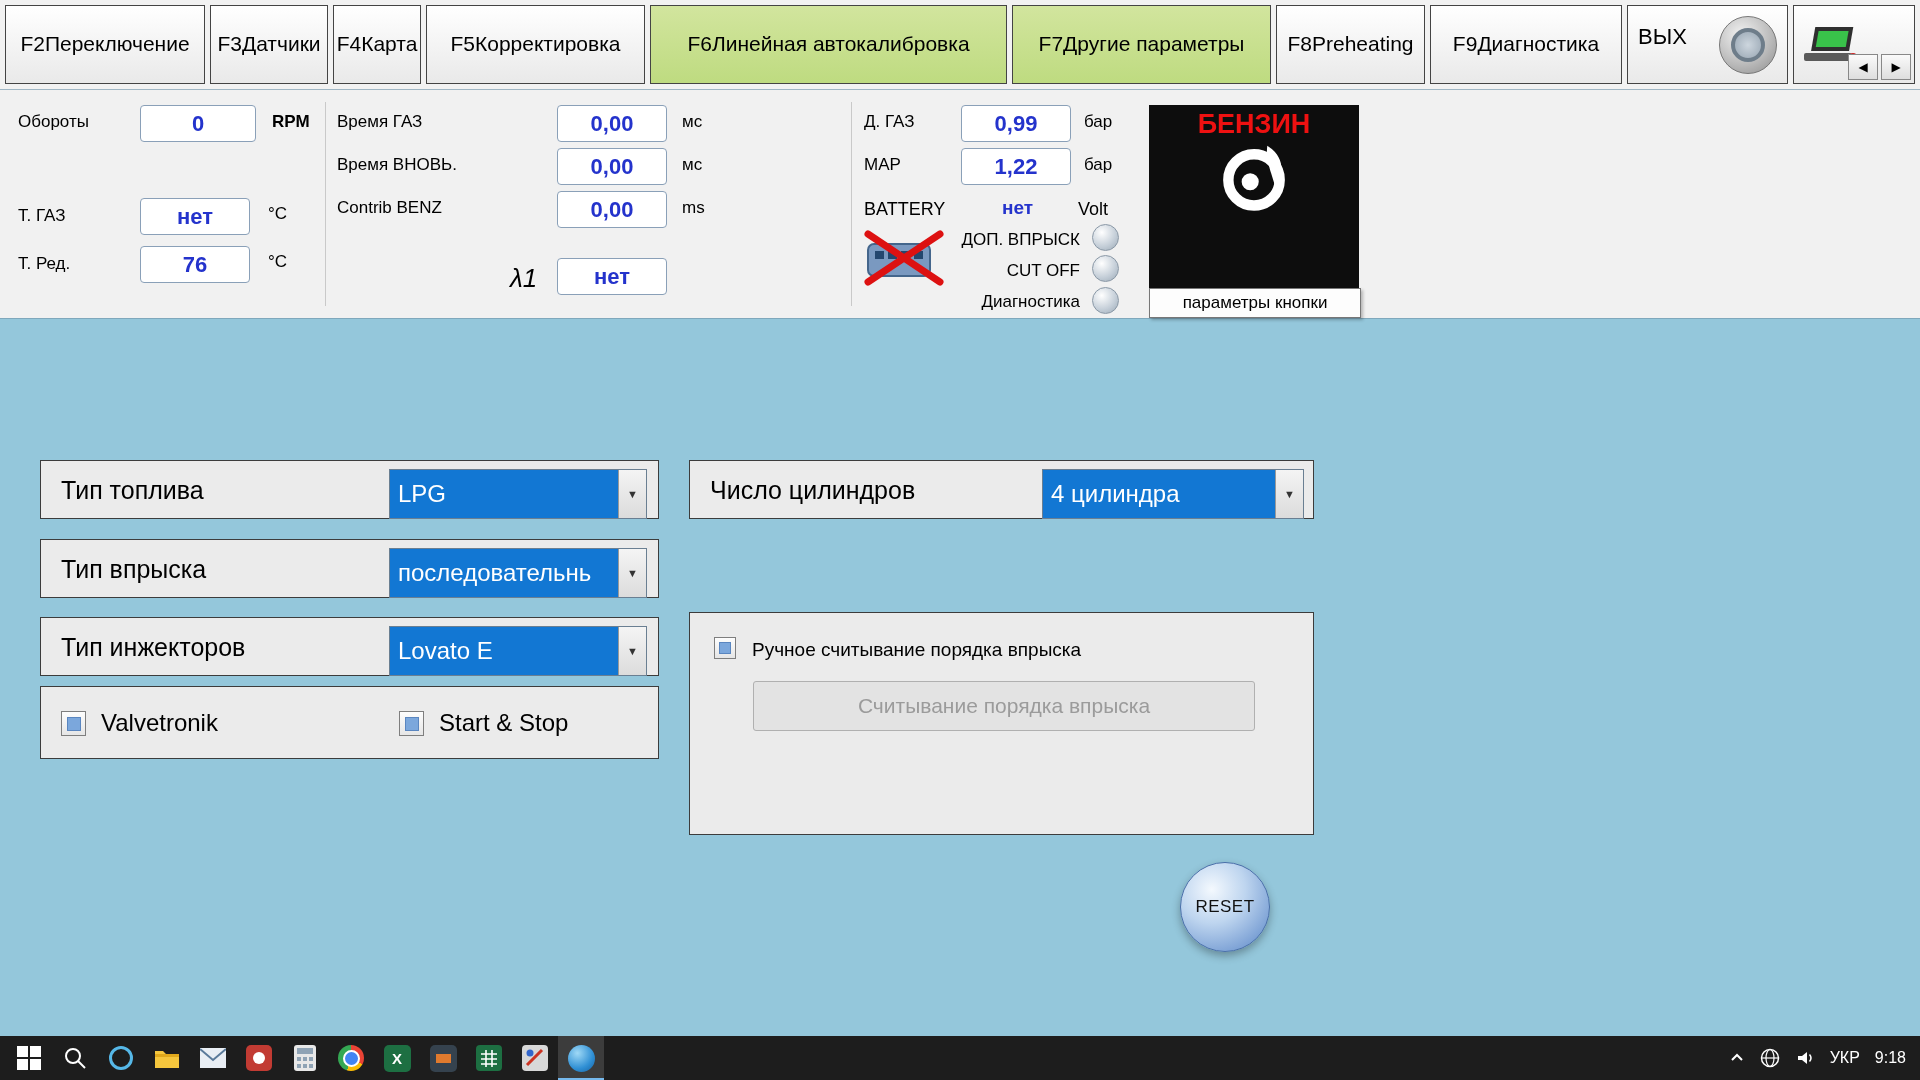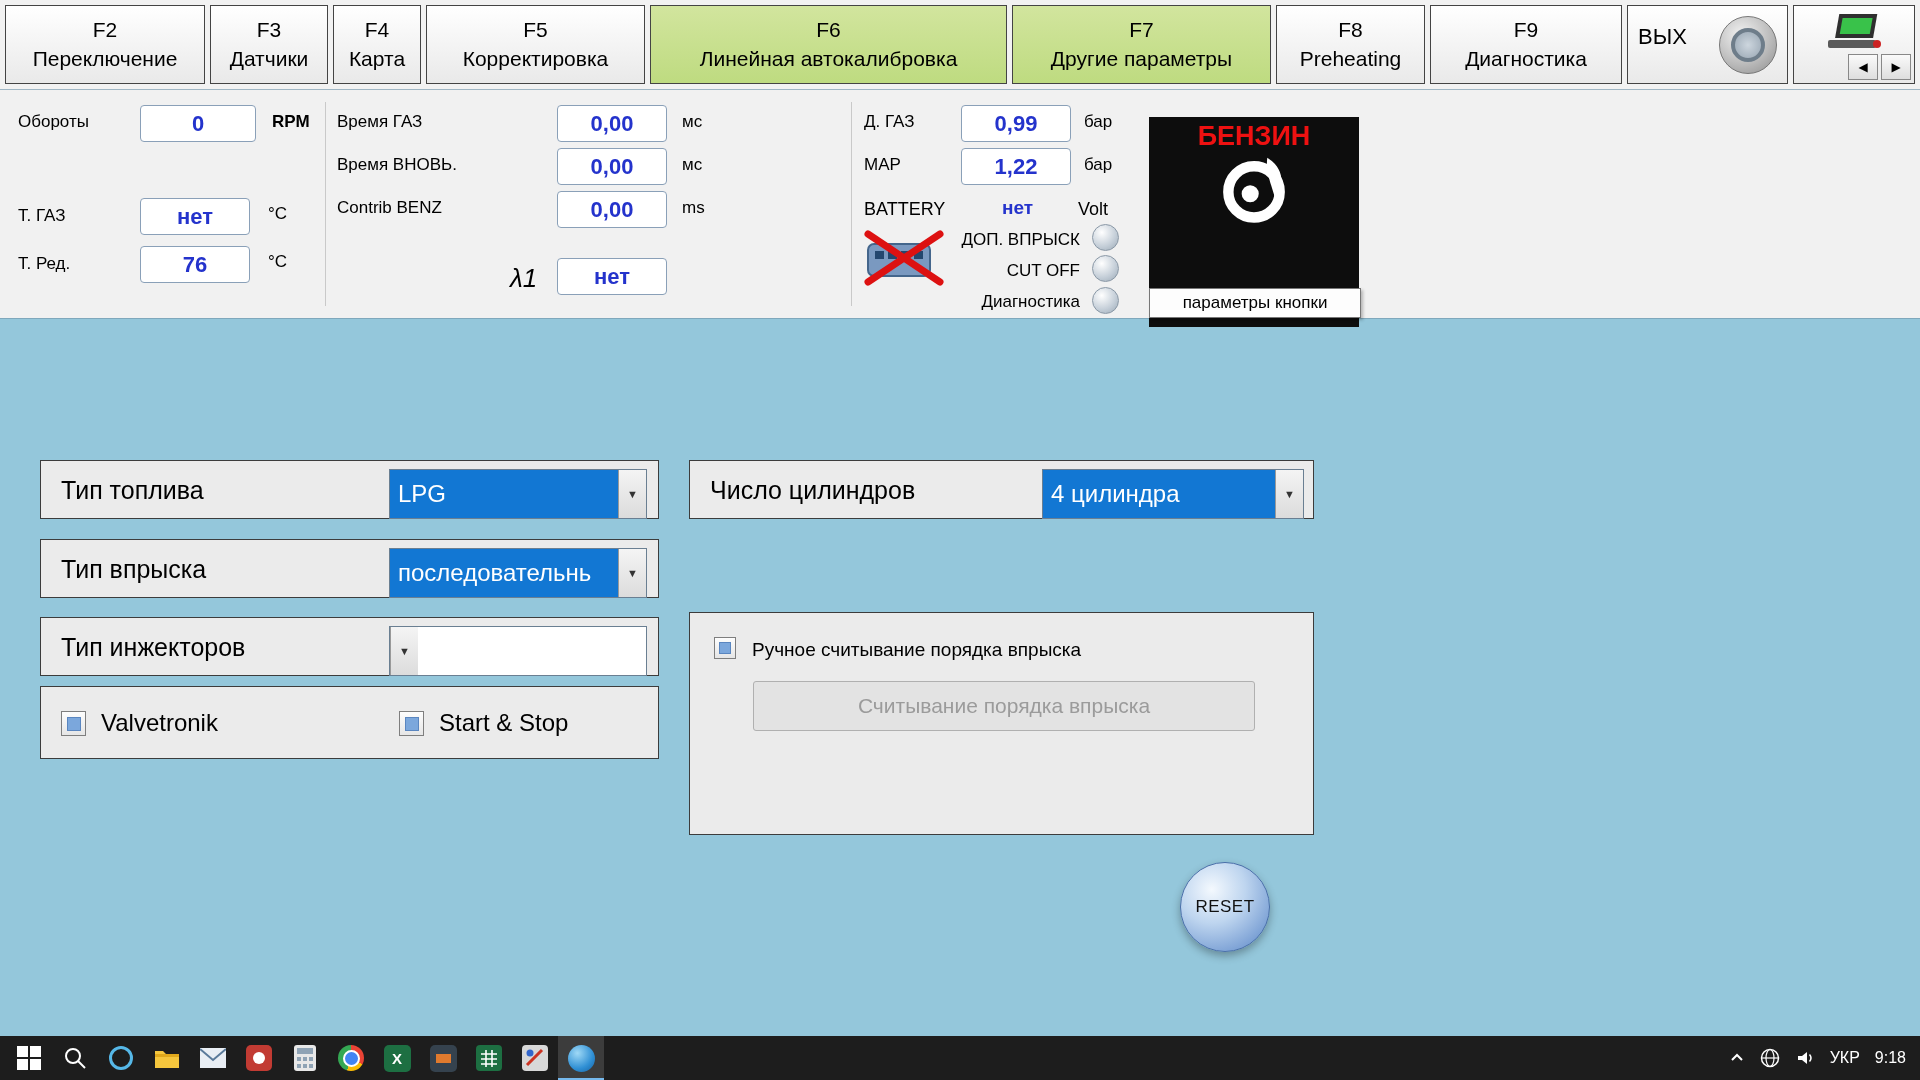--- a/index.html
+++ b/index.html
@@ -3,21 +3,21 @@
 <meta charset="utf-8">
 <style>
   html,body{margin:0;padding:0;background:#222;}
   .screen{position:relative;width:1920px;height:1080px;background:#94c7db;
           font-family:"Liberation Sans",sans-serif;overflow:hidden;color:#000;}
 
   
   .tabbar{position:absolute;top:0;left:0;right:0;height:90px;background:#f2f2f2;
           display:flex;gap:5px;padding:5px;box-sizing:border-box;border-bottom:1px solid #9fb6c4;}
   .tab{border:1px solid #444;background:linear-gradient(#ffffff,#e9e9e9);
-       display:flex;flex-direction:column;align-items:center;justify-content:center;
+       display:flex;flex-direction:row;align-items:center;justify-content:center;
        text-align:center;font-size:21px;line-height:1.35;cursor:default;box-sizing:border-box;}
   .tab.active{background:linear-gradient(#d2e59e,#bedb80);}
   .t1{flex:1 1 198px}.t2{flex:1 1 116px}.t3{flex:1 1 86px}.t4{flex:1 1 217px}
   .t5{flex:1 1 355px}.t6{flex:1 1 257px}.t7{flex:1 1 147px}.t8{flex:1 1 190px}
   .tab.exit{flex:1 1 159px;flex-direction:row;justify-content:space-between;padding:16px 10px;}
   .tab.exit .exit-label{align-self:flex-start;font-size:22px;}
   .pwr{width:56px;height:56px;border-radius:50%;border:1px solid #777;
        background:radial-gradient(circle at 38% 32%, #f2f2f2, #bdbdbd 55%, #8d8d8d);
        display:flex;align-items:center;justify-content:center;}
   .pwr-ring{width:26px;height:26px;border-radius:50%;border:4px solid #6e7d8a;
@@ -33,21 +33,21 @@
   .vsep{position:absolute;top:12px;bottom:12px;width:1px;background:#c9c9c9;}
   .s-label{position:absolute;font-size:17px;white-space:nowrap;}
   .s-small{font-size:18px;}
   .value-box{position:absolute;background:#fff;border:1px solid #8aa0b8;border-radius:4px;
        color:#2433cc;font-weight:bold;font-size:22px;display:flex;align-items:center;
        justify-content:center;box-sizing:border-box;}
   .ind-label{position:absolute;width:220px;left:860px;text-align:right;font-size:17px;white-space:nowrap;}
   .led{position:absolute;width:27px;height:27px;border-radius:50%;border:1px solid #8a98a6;
        background:radial-gradient(circle at 35% 30%, #ffffff, #c3cdd7 60%, #9aa8b4);box-sizing:border-box;}
   .batt-val{position:absolute;color:#2433cc;font-weight:bold;font-size:19px;}
-  .fuel-box{position:absolute;left:1149px;top:27px;width:210px;height:210px;background:#0d0d0d;
+  .fuel-box{position:absolute;left:1149px;top:15px;width:210px;height:210px;background:#0d0d0d;
        display:flex;flex-direction:column;align-items:center;box-sizing:border-box;padding-top:4px;}
   .fuel-mode{color:#ee1111;font-weight:bold;font-size:27px;}
   .fuel-dots{display:flex;gap:9px;margin-top:auto;margin-bottom:10px;}
   .dot{width:17px;height:17px;border-radius:50%;background:#fff;}
   .params-btn{position:absolute;left:1149px;top:198px;width:210px;height:28px;background:#fdfdfd;
        border:1px solid #777;font-size:17px;display:flex;align-items:center;justify-content:center;
        box-shadow:2px 2px 3px rgba(0,0,0,0.25);}
 
   
   .banner{position:absolute;left:40px;top:347px;width:1274px;height:84px;background:#29a8e0;
@@ -254,20 +254,21 @@
     <span class="g-label">Тип впрыска</span>
     <div class="combo" style="left:348px;width:258px">
       <span class="sel">последовательнь</span>
       <span class="combo-arrow">▼</span>
     </div>
   </div>
 
   <div class="group" style="left:40px;top:617px;width:619px;height:59px">
     <span class="g-label">Тип инжекторов</span>
     <div class="combo" style="left:348px;width:258px">
+      <span class="sel">Lovato E</span>
       <span class="combo-arrow">▼</span>
     </div>
   </div>
 
   <div class="group" style="left:689px;top:612px;width:625px;height:223px">
     <span class="chk" style="left:24px;top:24px;width:22px;height:22px">
       <span class="chk-inner" style="width:12px;height:12px"></span>
     </span>
     <span class="chk-label" style="left:62px;top:26px;font-size:19px">Ручное считывание порядка впрыска</span>
     <div class="read-btn">Считывание порядка впрыска</div>

